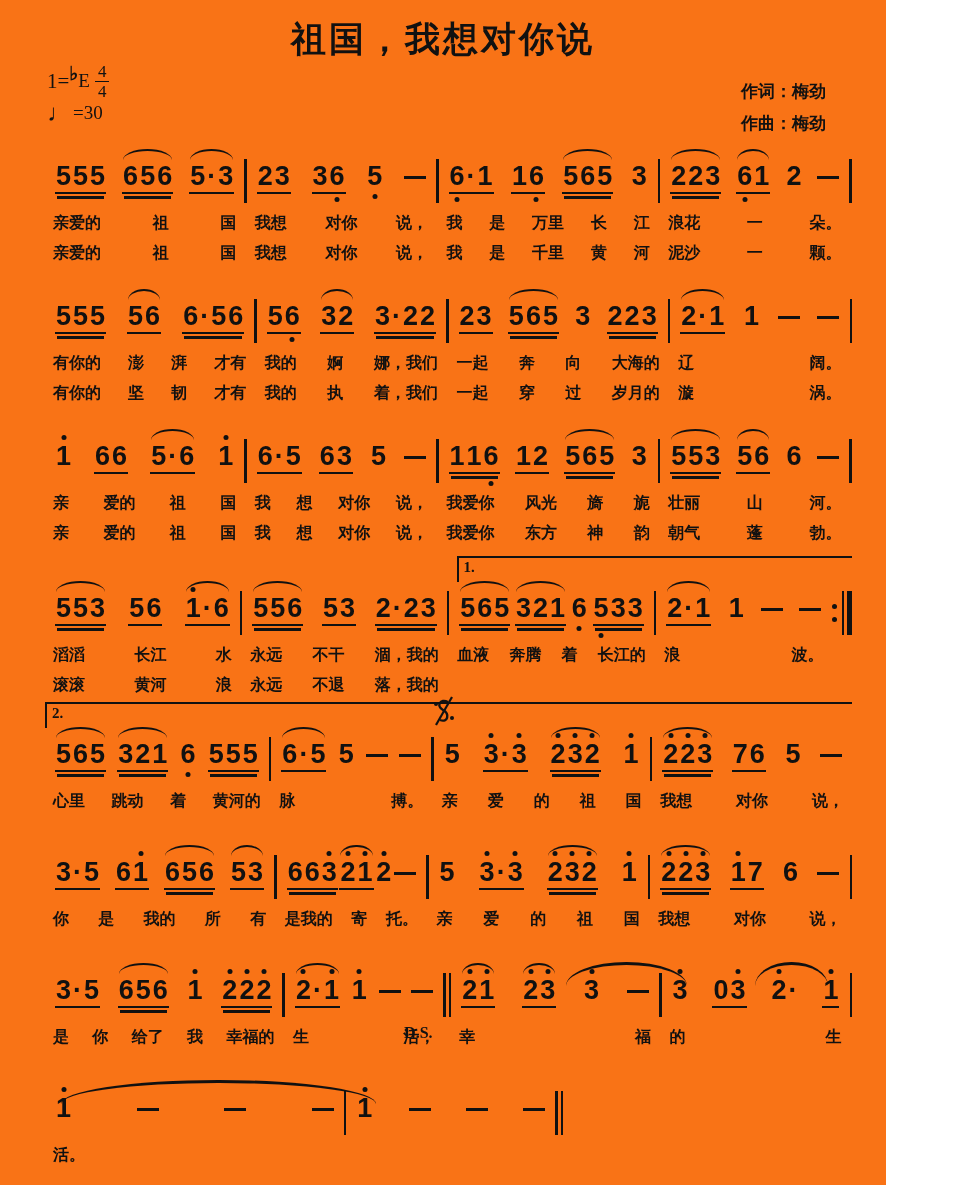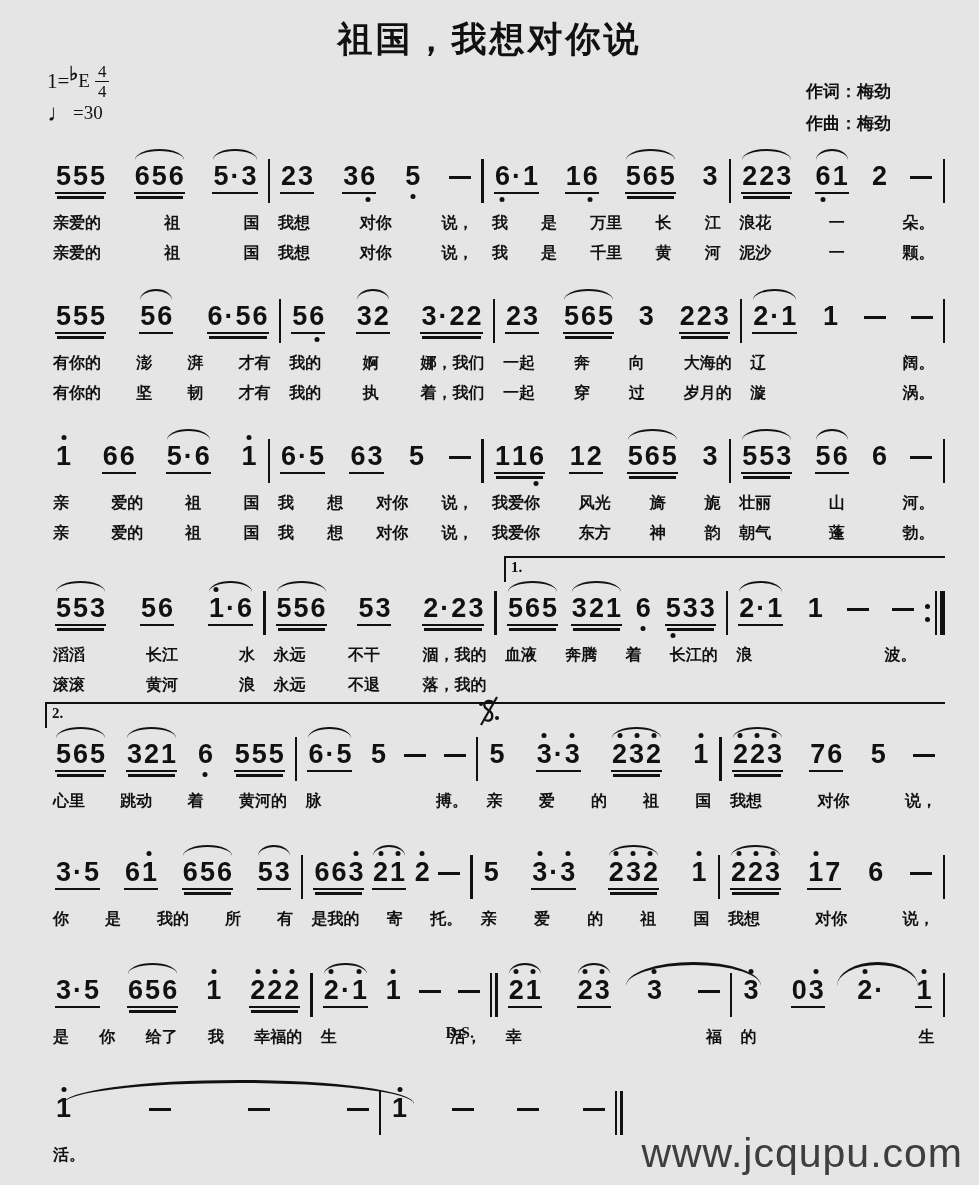--- a/index.html
+++ b/index.html
@@ -1,22 +1,22 @@
 <!DOCTYPE html>
 <html><head>
 <meta charset="utf-8">
 <style>
   * { margin:0; padding:0; box-sizing:border-box; }
   html,body { background:#fff; }
   body { width:979px; height:1185px; overflow:hidden; }
-  .sheet { position:relative; width:979px; height:1185px; background:#e5e5e5;
+  .sheet { position:relative; width:886px; height:1185px; background:#f97316;
            font-family:"Liberation Sans", sans-serif; color:#111; }
   .title { position:absolute; top:16px; left:0; right:0; text-align:center;
            font-size:35px; font-weight:700; letter-spacing:3px; }
-  .credits { position:absolute; top:76px; right:88px; text-align:left;
+  .credits { position:absolute; top:76px; right:60px; text-align:left;
              font-size:17px; font-weight:700; line-height:32px; }
   .keyblock { position:absolute; left:47px; top:64px;
               font-family:"Liberation Serif", serif; }
   .keyrow { display:flex; align-items:center; height:34px; }
   .key-prefix { font-size:21px; }
   .key-flat { font-size:19px; position:relative; top:-8px; font-weight:700; }
   .key-letter { font-size:19px; }
   .frac { display:inline-flex; flex-direction:column; align-items:center;
           margin-left:5px; line-height:1; }
   .frac .up { font-size:17px; border-bottom:1.5px solid #111; padding:0 3px 1px; }
@@ -976,14 +976,13 @@
           </div>
           <div class="dbar">
             <i></i>
             <i></i>
           </div>
           <div class="spacer" style="flex-grow: 1.45; flex-basis: 0px;"></div>
         </div>
       </div>
     </div>
 
-  <div class="watermark">www.jcqupu.com</div>
 </div>
 
 </body></html>

